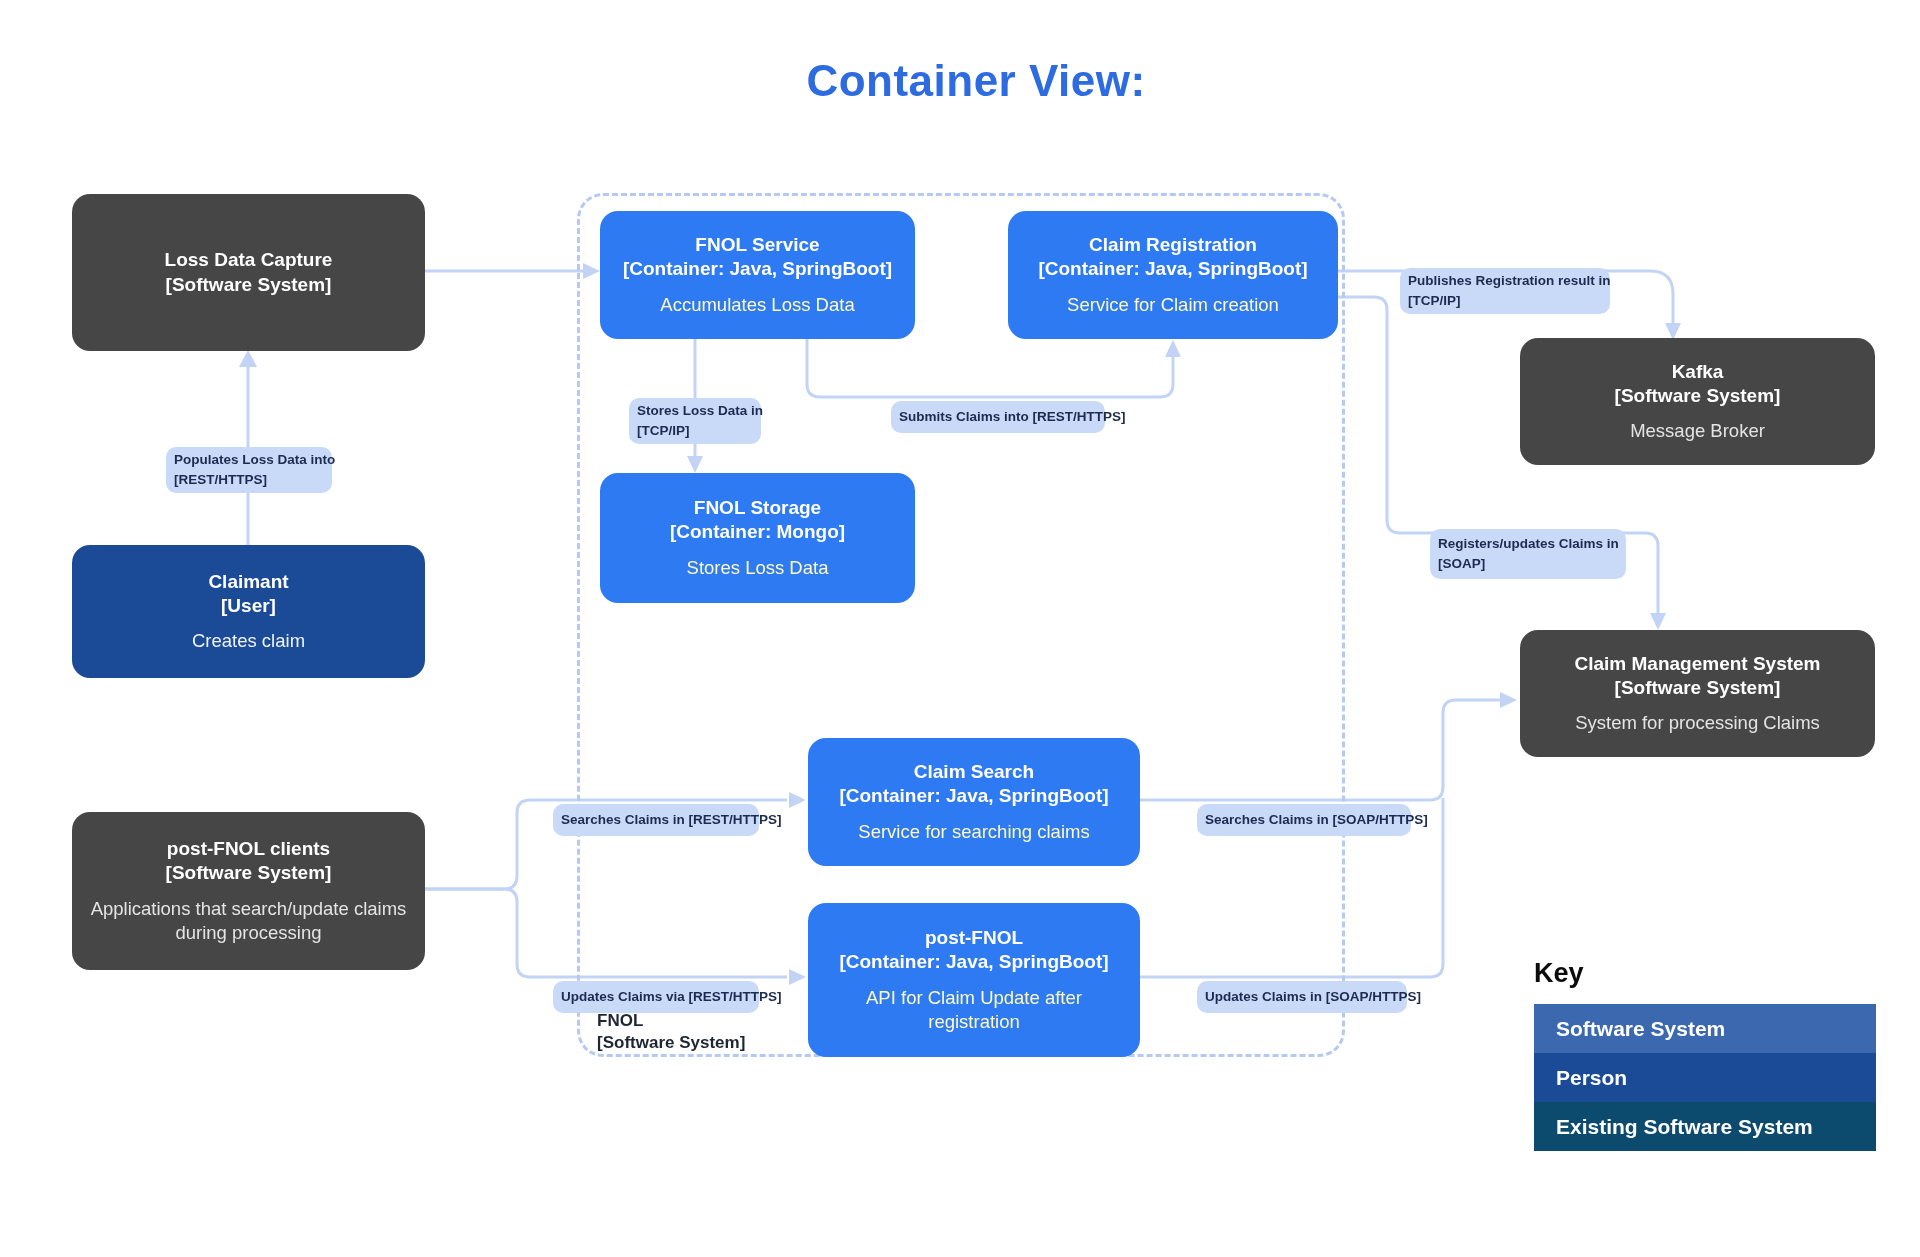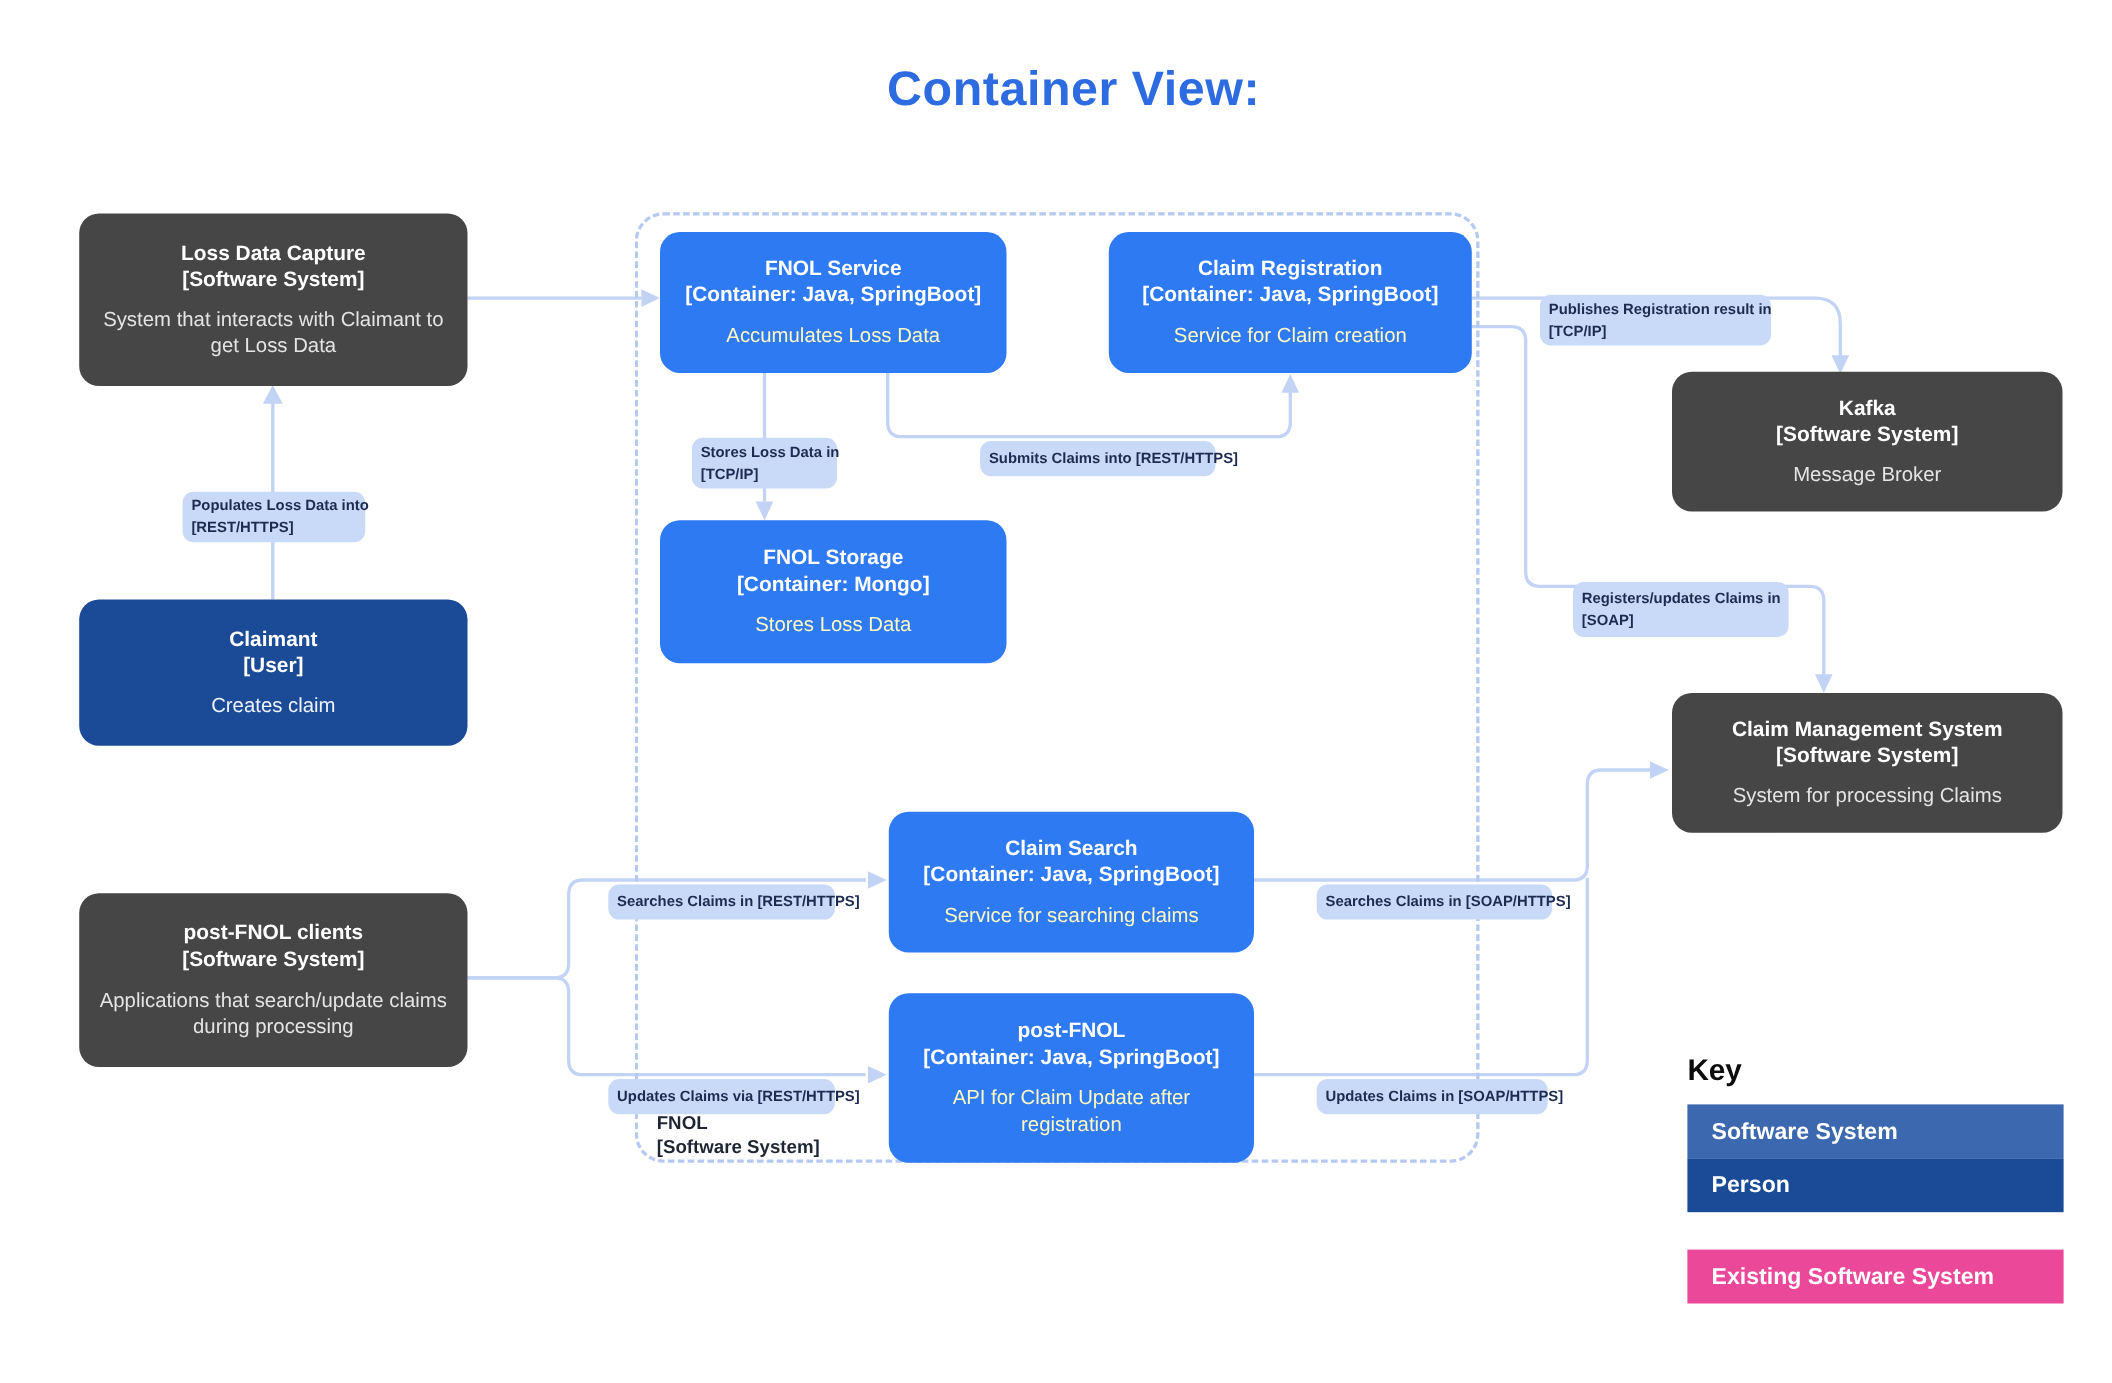--- a/index.html
+++ b/index.html
@@ -44,21 +44,21 @@
     position:absolute;left:1534px;top:958px;font-size:27px;font-weight:700;color:#0c0c0c;
   }
   .key-table{position:absolute;left:1534px;top:1004px;width:342px;}
   .key-row{
     height:49px;display:flex;align-items:center;padding-left:22px;
     color:#ffffff;font-size:21px;font-weight:700;box-sizing:border-box;
   }
   .key-person{background:#1b4b97;}
   .key-software{background:#3b68ae;}
   .key-container{background:#2e7ff7;}
-  .key-existing{background:#ec4899;margin-top:34px;}
+  .key-existing{background:#0c4a6e;}
 </style>
 </head>
 <body>
 
 <div id="stage">
 
   <div class="title">Container View:</div>
 
   <svg class="wires" width="1920" height="1257" viewBox="0 0 1920 1257">
     <g stroke="#c2d3f6" stroke-width="3" fill="none">
@@ -88,21 +88,20 @@
 
   <div class="boundary"></div>
   <div class="boundary-label">
     <div>FNOL</div>
     <div>[Software System]</div>
   </div>
 
   <div class="node gray" style="left:72px;top:194px;width:353px;height:157px;">
     <div class="n-name">Loss Data Capture</div>
     <div class="n-type">[Software System]</div>
-    <div class="n-desc">System that interacts with Claimant to get Loss Data</div>
   </div>
 
   <div class="node navy" style="left:72px;top:545px;width:353px;height:133px;">
     <div class="n-name">Claimant</div>
     <div class="n-type">[User]</div>
     <div class="n-desc">Creates claim</div>
   </div>
 
   <div class="node gray" style="left:72px;top:812px;width:353px;height:158px;">
     <div class="n-name">post-FNOL clients</div>

